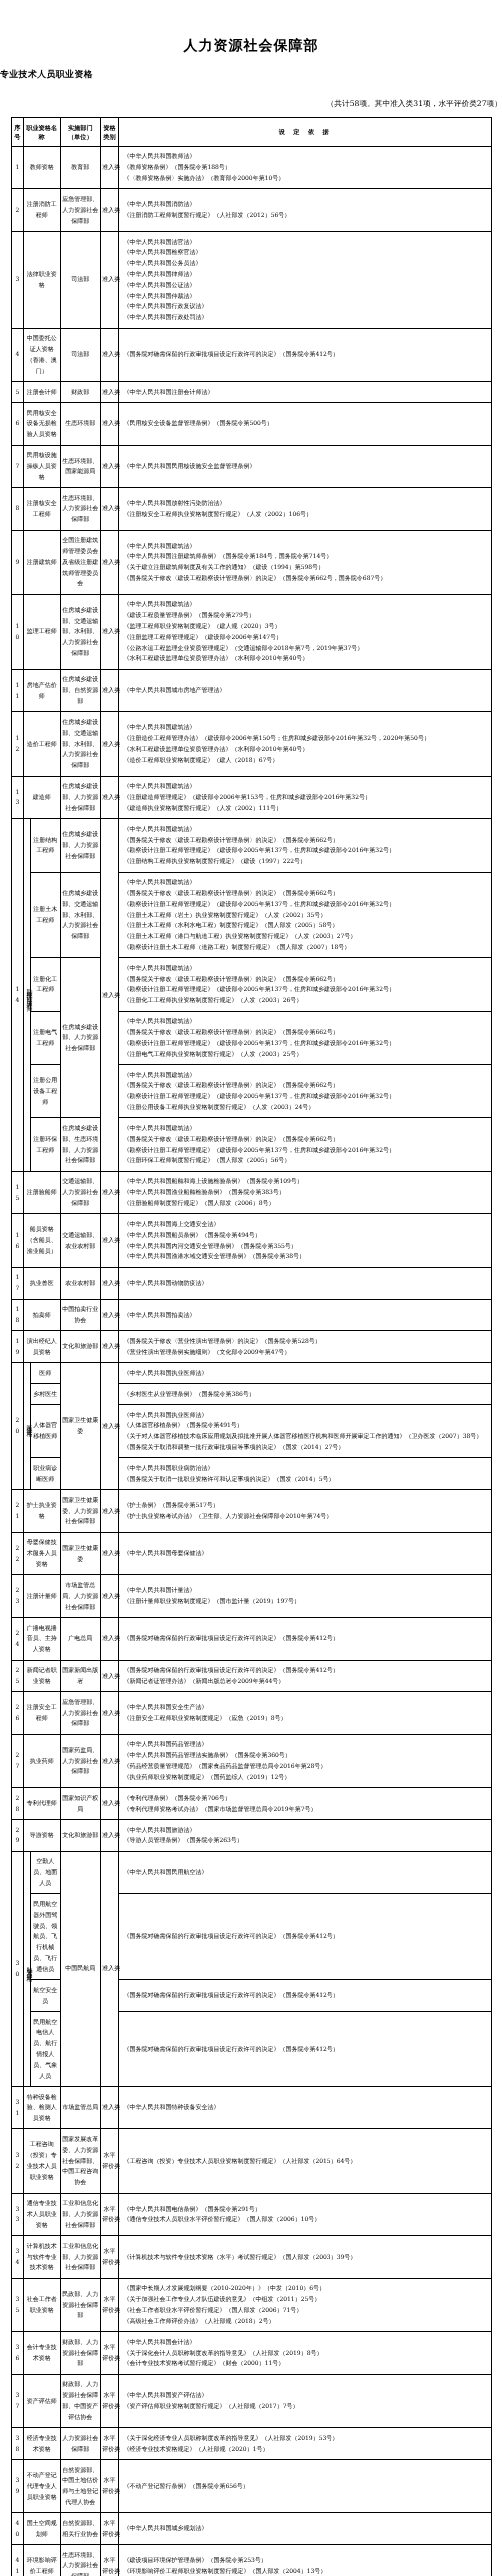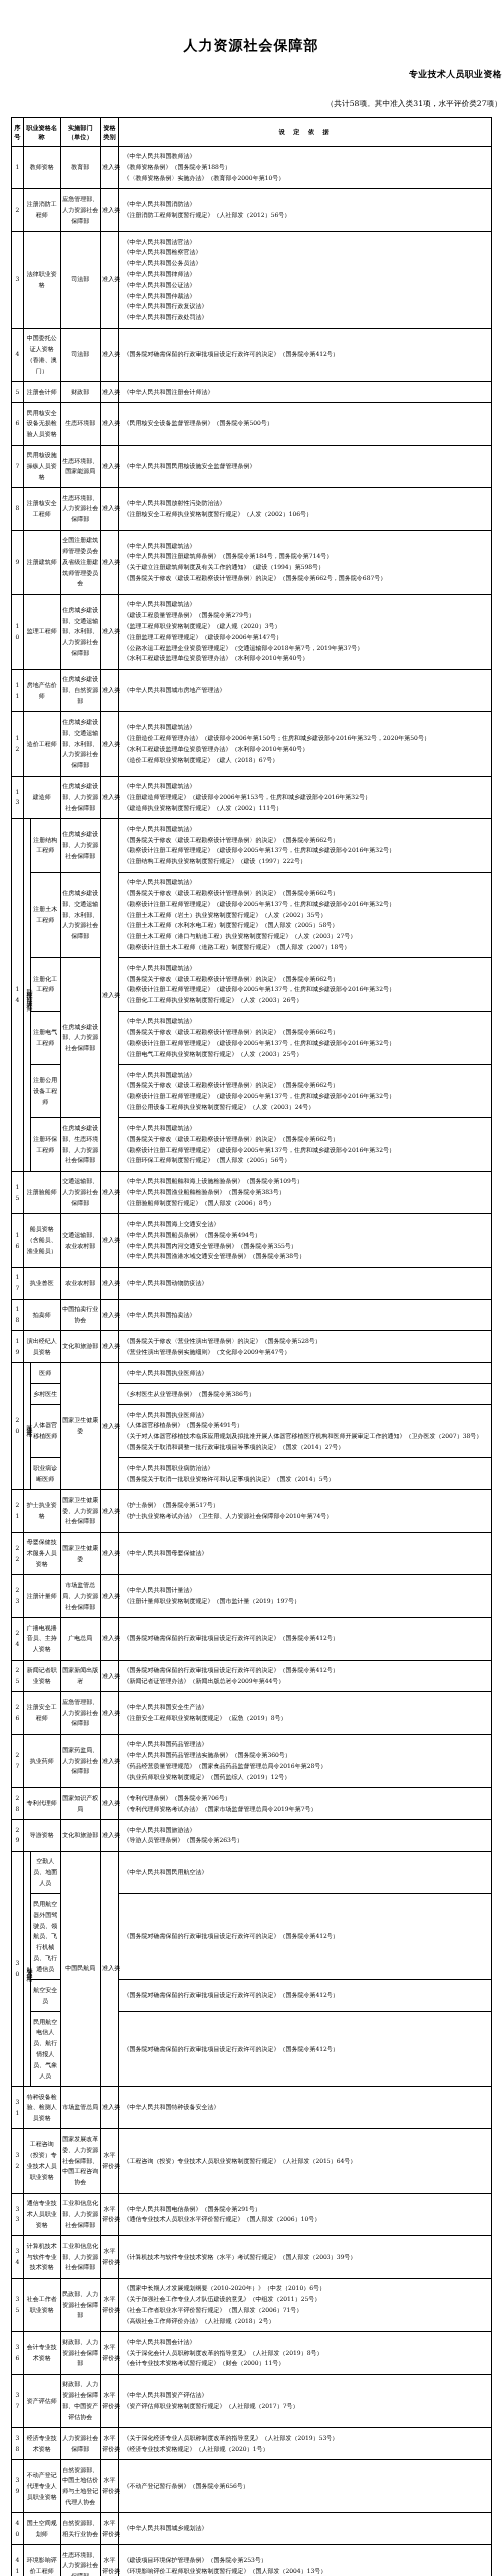--- a/index.html
+++ b/index.html
@@ -1,19 +1,19 @@
 <!DOCTYPE html>
 <html style="font-size:8.2px"><head>
 <meta charset="utf-8">
 <style>
   html,body{margin:0;padding:0;background:#fff;color:#000;}
   body{width:502px;font-family:"DejaVu Serif","Liberation Serif",serif;}
   .page{padding-top:37px;padding-bottom:15.5px;}
   .doc-title{text-align:center;font-size:14px;font-weight:bold;margin:0 0 14.4px 0;letter-spacing:1px;}
-  .doc-subtitle{text-align:right;font-size:8.8px;font-weight:bold;margin:0 0 17.5px 0;letter-spacing:0.5px;}
+  .doc-subtitle{text-align:left;font-size:8.8px;font-weight:bold;margin:0 0 17.5px 0;letter-spacing:0.5px;}
   .doc-count{text-align:right;font-size:7.7px;margin:0 0 8.2px 0;}
   table.catalog{border-collapse:collapse;table-layout:fixed;width:480px;margin-left:11.3px;border:1px solid #000;}
   th,td{border:0.5px solid #000;vertical-align:middle;word-break:break-all;}
   th{font-size:6.2px;font-weight:bold;padding:4.6px 1px;line-height:9.3px;text-align:center;}
   td{font-size:6px;padding:4.6px 1.5px;line-height:10.8px;text-align:center;}
   td.basis{text-align:left;padding-left:4.1px;padding-right:3.1px;}
   tr.rowstart>td{border-top:1px solid #000;}
   td.vcell{padding:1px 0;}
   .vtext{writing-mode:vertical-rl;text-orientation:upright;letter-spacing:2.1px;display:inline-block;}
   td.cat div{white-space:nowrap;}

